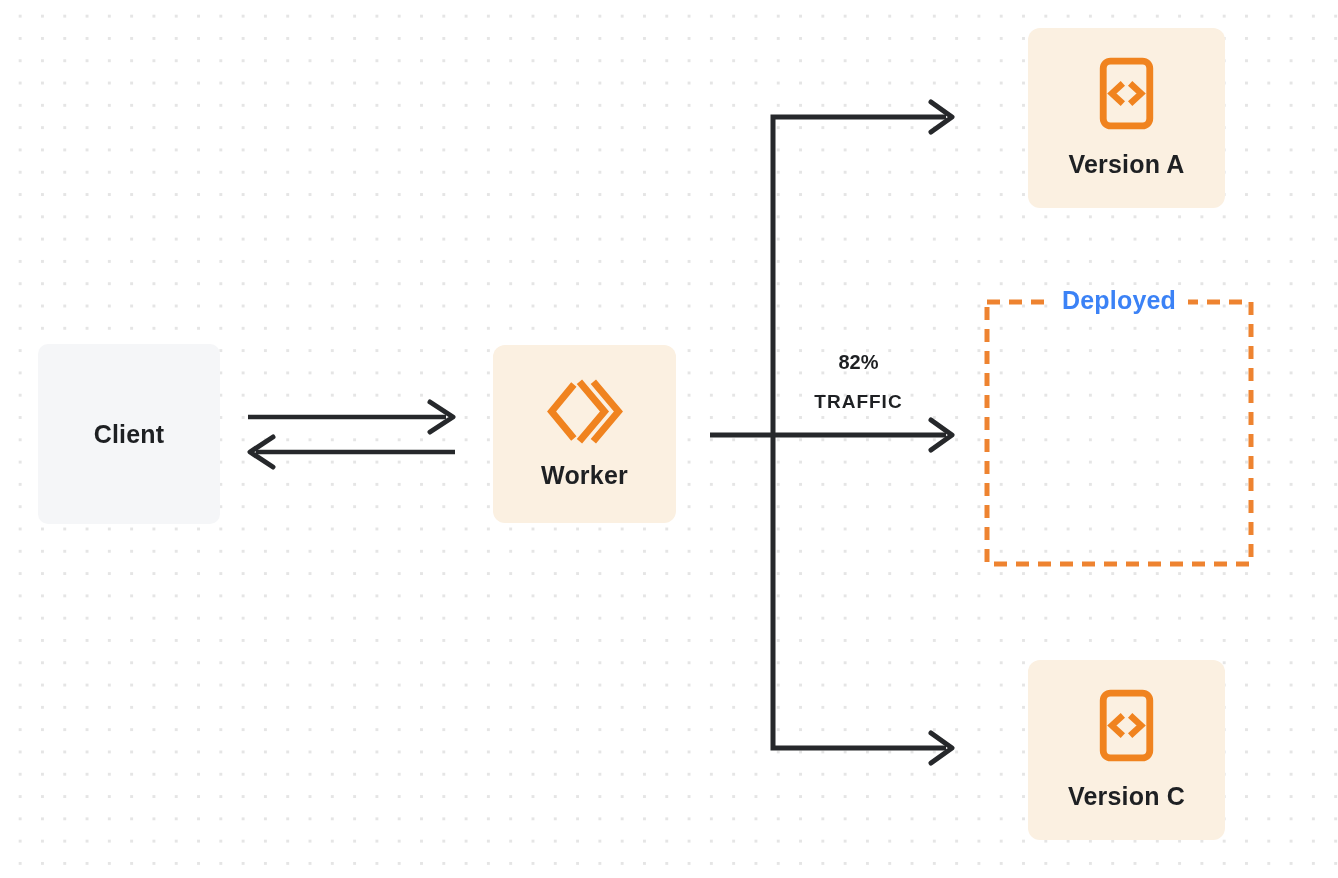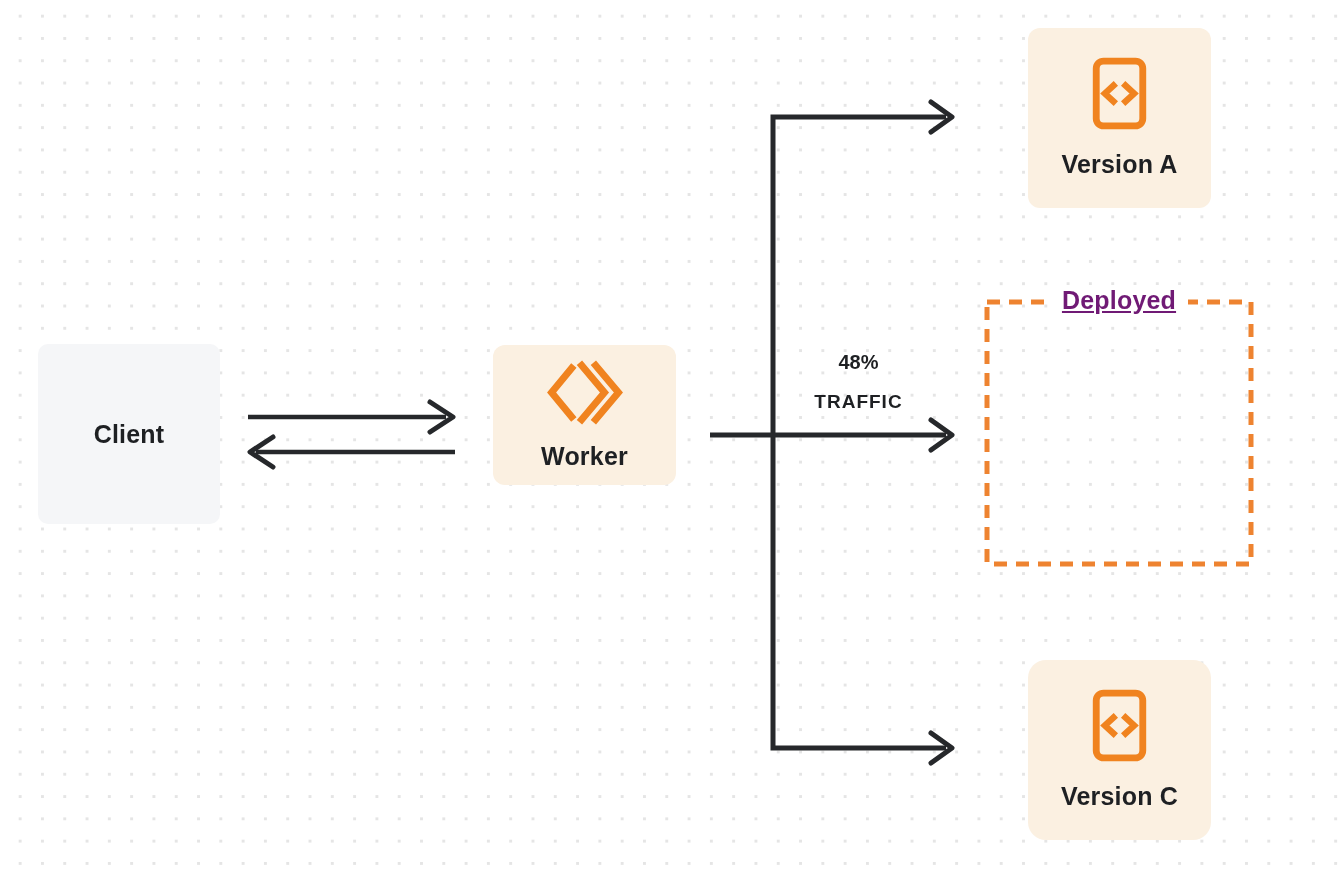--- a/index.html
+++ b/index.html
@@ -21,43 +21,43 @@
     align-items:center;justify-content:center;
   }
   .node .label{
     font-size:25px;font-weight:700;color:#1e2023;letter-spacing:.2px;
   }
   .client{
     left:38px;top:344px;width:182px;height:180px;
     background:#f5f6f8;border-radius:10px;
   }
   .worker{
-    left:493px;top:345px;width:183px;height:140px;
+    left:493px;top:345px;width:183px;height:178px;
     background:#fbf0e1;gap:17px;
   }
   .version{
-    width:183px;background:#fbf0e1;gap:20px;
+    width:197px;background:#fbf0e1;gap:20px;
   }
   .version-a{left:1028px;top:28px;height:180px;}
   .version-b{left:1028px;top:345px;height:178px;}
-  .version-c{left:1028px;top:660px;height:180px;border-radius:18px;}
+  .version-c{left:1028px;top:660px;height:180px;}
   .icon-wrap{display:flex;align-items:center;justify-content:center;}
   svg{display:block;}
   .overlay{
     position:absolute;left:0;top:0;width:1338px;height:878px;
     pointer-events:none;
   }
   .deployed-label-row{
     position:absolute;left:985px;top:285px;width:268px;
     display:flex;justify-content:center;
   }
   .deployed-label{
     background:#ffffff;
     padding:1px 12px;
-    font-size:25px;font-weight:700;color:#701a75;letter-spacing:.2px;text-decoration:underline;
+    font-size:25px;font-weight:700;color:#3b82f6;letter-spacing:.2px;
   }
   .traffic-label{
     position:absolute;left:786px;top:351px;width:145px;
     text-align:center;color:#1e2023;font-weight:700;
   }
   .traffic-label .l1{font-size:20px;}
   .traffic-label .l2{font-size:19px;letter-spacing:1px;margin-top:17px;}
 </style>
 </head>
 <body>
@@ -99,21 +99,21 @@
       <svg width="78" height="65" viewBox="0 0 84 70" fill="none" stroke="#f0831f" stroke-width="7.5">
         <path d="M30 6 L6 35 L30 64"></path>
         <path d="M36 3 L63 35 L36 67"></path>
         <path d="M51 3 L78 35 L51 67"></path>
       </svg>
     </div>
     <div class="label">Worker</div>
   </div>
 
   <div class="traffic-label">
-    <div class="l1">48%</div>
+    <div class="l1">82%</div>
     <div class="l2">TRAFFIC</div>
   </div>
 
   <div class="node version version-a">
     <div class="icon-wrap">
       <svg width="57" height="73" viewBox="0 0 62 80" fill="none" stroke="#f0831f">
         <rect x="5.5" y="4.5" width="51" height="71" rx="8" stroke-width="7.5"></rect>
         <path d="M27 29 L15 40 L27 51" stroke-width="7" stroke-linejoin="miter"></path>
         <path d="M35 29 L47 40 L35 51" stroke-width="7" stroke-linejoin="miter"></path>
       </svg>

